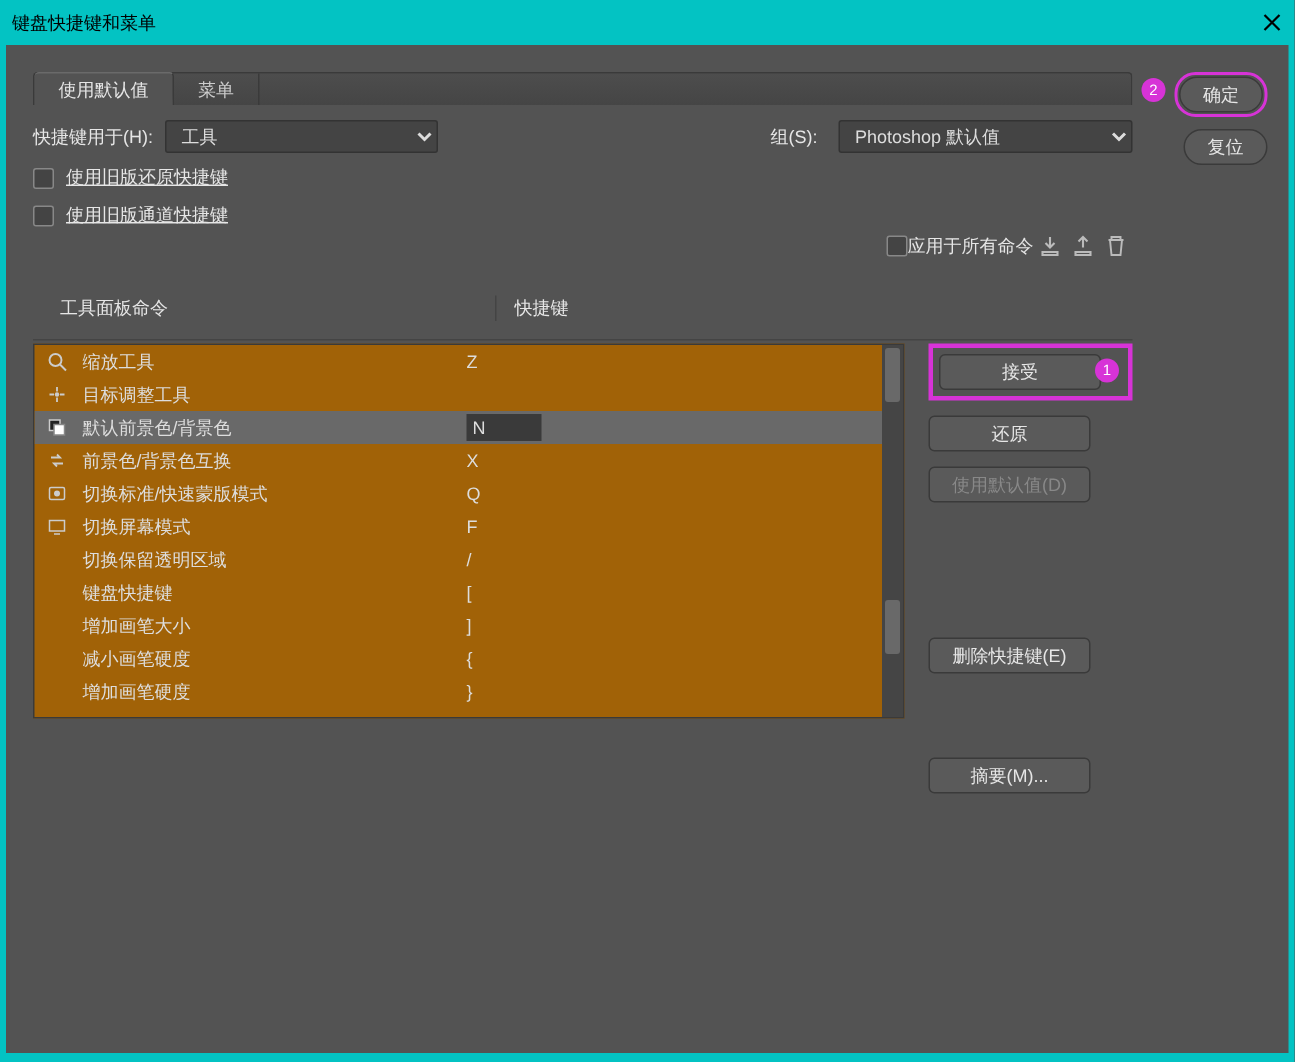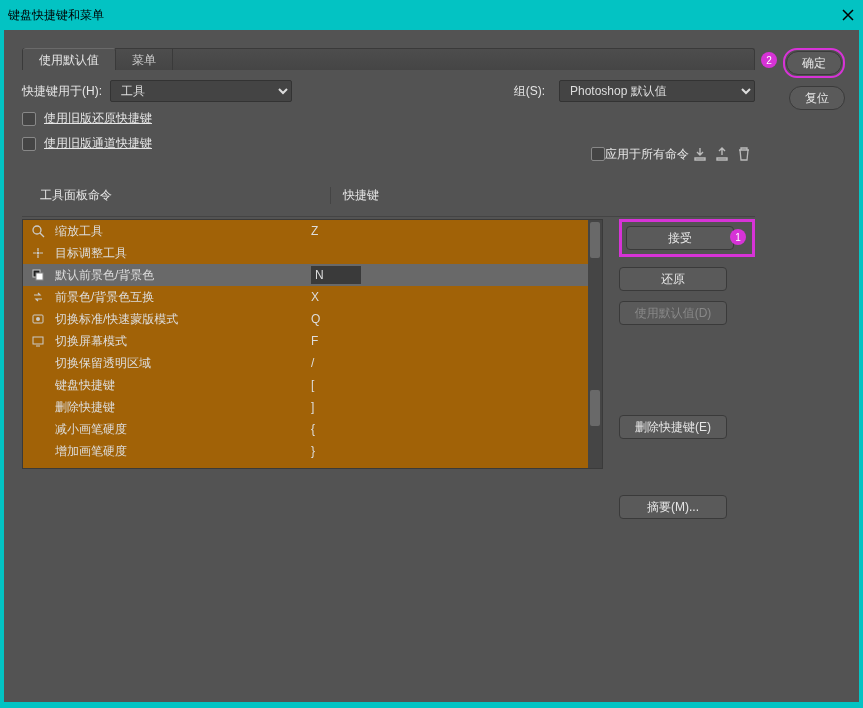--- a/index.html
+++ b/index.html
@@ -37,21 +37,21 @@
 .row { display: flex; align-items: center; height: 22px; font-size: 12px; color: #ddd; padding-left: 8px; }
 .row.selected { background: #696969; }
 .row .icon { width: 20px; text-align: center; color: #bbb; }
 .row .name { width: 260px; padding-left: 4px; }
 .row .key { flex: 1; }
 .input-key { background: #3a3a3a; border: none; color: #ddd; font-size: 12px; width: 50px; height: 18px; padding: 0 4px; }
 .scrollbar { position: absolute; right: 0; top: 0; bottom: 0; width: 14px; background: #454545; }
 .scrollbar .thumb { position: absolute; left: 2px; right: 2px; height: 36px; background: #696969; border-radius: 2px; }
 .side-btns { width: 136px; margin-left: 16px; display: flex; flex-direction: column; gap: 10px; align-items: stretch; position: relative; }
 .highlight-accept { border: 3px solid #d733d7; padding: 4px; position: relative; }
-.all-cmd-row { display:flex; align-items:center; justify-content:flex-end; margin-top:16px; font-size:12px; color:#e6e6e6; }
+.all-cmd-row { display:flex; align-items:center; justify-content:flex-end; margin-top:26px; font-size:12px; color:#e6e6e6; }
 svg { display:block; }
 </style>
 </head>
 <body>
 
 <div class="titlebar">
   <span class="title">键盘快捷键和菜单</span>
   <span class="close">
     <svg width="12" height="12" viewBox="0 0 12 12">
         <path d="M1 1 L11 11 M11 1 L1 11" stroke="#000" stroke-width="1.5"></path>
@@ -185,21 +185,21 @@
                 <span class="name">切换保留透明区域</span>
                 <span class="key">/</span>
               </div>
               <div class="row">
                 <span class="icon"></span>
                 <span class="name">键盘快捷键</span>
                 <span class="key">[</span>
               </div>
               <div class="row">
                 <span class="icon"></span>
-                <span class="name">删除快捷键</span>
+                <span class="name">增加画笔大小</span>
                 <span class="key">]</span>
               </div>
               <div class="row">
                 <span class="icon"></span>
                 <span class="name">减小画笔硬度</span>
                 <span class="key">{</span>
               </div>
               <div class="row">
                 <span class="icon"></span>
                 <span class="name">增加画笔硬度</span>

